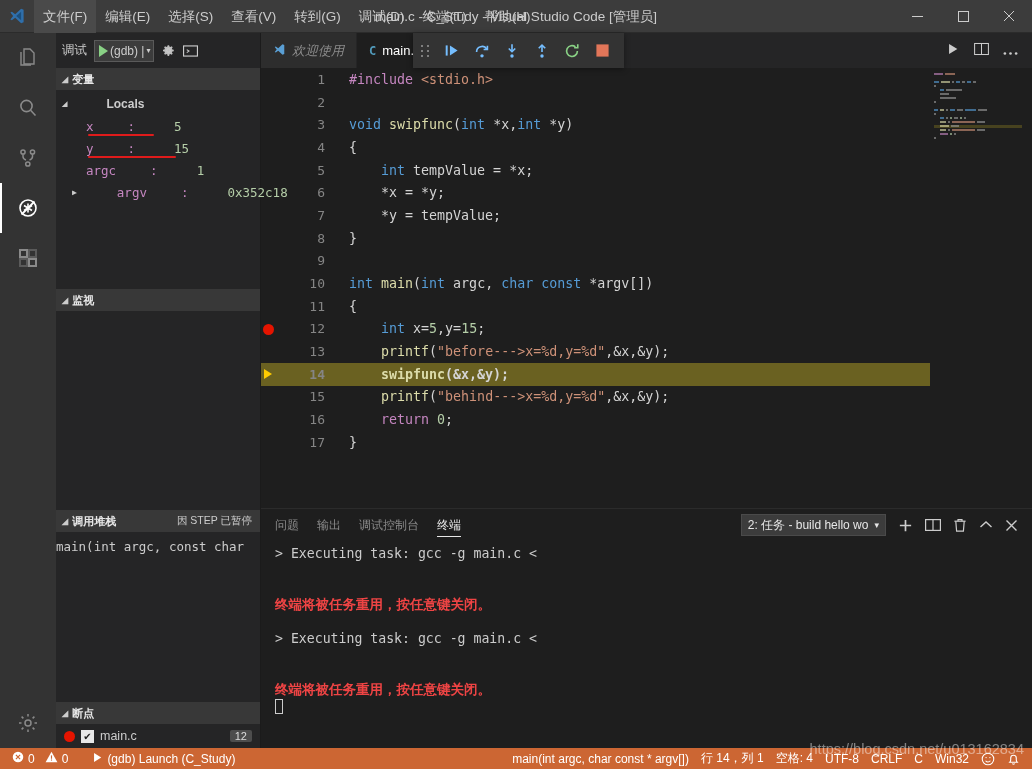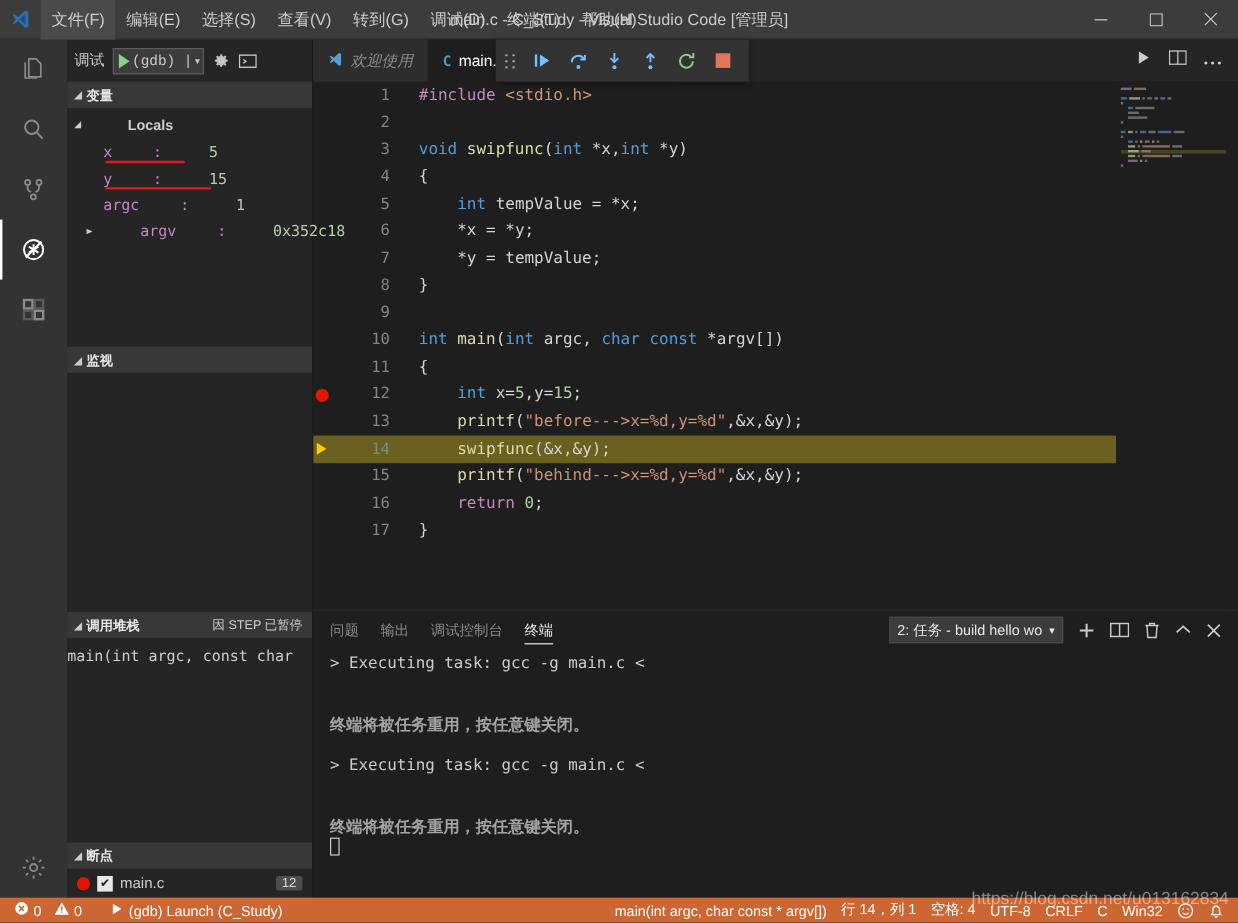--- a/index.html
+++ b/index.html
@@ -58,21 +58,21 @@
   .debug-toolbar {
     height: 35px; display: flex; align-items: center; gap: 7px; padding: 0 6px;
     flex: none;
   }
   .debug-title { font-size: 12.5px; color: #cccccc; }
   .config-select {
     display: flex; align-items: center; background: #3c3c3c; border: 1px solid #5a5a5a;
     height: 22px; padding: 0 3px 0 4px; font-size: 12px; color: #ccc; gap: 2px;
   }
   .play-tri { width: 0; height: 0; border-left: 9px solid #89d185; border-top: 6px solid transparent; border-bottom: 6px solid transparent; }
-  .cfg-text { white-space: nowrap; font-size: 12px; font-family: Liberation Mono, monospace; }
+  .cfg-text { white-space: nowrap; font-size: 12px; }
   .cfg-caret { font-size: 8px; color: #ccc; }
   .gear-btn, .repl-btn { color: #cccccc; display: flex; align-items: center; }
 
   .pane-header {
     height: 22px; background: #383838; display: flex; align-items: center;
     font-size: 11px; font-weight: bold; color: #e7e7e7; padding-left: 6px; gap: 4px; flex: none;
   }
   .pane-header .twist { font-size: 8px; color: #ccc; transform: rotate(0deg); }
   .pane-header .meta { margin-left: auto; margin-right: 8px; font-weight: normal; font-size: 10.5px; color: #cccccc; }
 
@@ -121,21 +121,21 @@
   .fd-grip i { width: 2px; height: 2px; background: #9a9a9a; border-radius: 50%; display: block; }
   .fd-btn { width: 28px; height: 28px; display: flex; align-items: center; justify-content: center; }
 
   .editor-main { flex: 1; display: flex; min-height: 0; position: relative; overflow: hidden; }
   .code-wrap { flex: 1; position: relative; overflow: hidden; }
   .code-line {
     height: 22.7px; display: flex; align-items: center;
     font-family: "DejaVu Sans Mono", monospace; font-size: 13.3px; white-space: pre;
     position: relative;
   }
-  .code-line.current { background: #6a6121; }
+  .code-line.current { background: #6a6121; font-weight: bold; }
   .glyph { width: 30px; flex: none; position: relative; height: 22.7px; }
   .bp-glyph { position: absolute; left: 2px; top: 6px; width: 11px; height: 11px; border-radius: 50%; background: #e51400; }
   .arrow-glyph {
     position: absolute; left: 3px; top: 6px; width: 0; height: 0;
     border-left: 8px solid #ffcc00; border-top: 5px solid transparent; border-bottom: 5px solid transparent;
   }
   .lineno { width: 34px; flex: none; text-align: right; color: #858585; font-size: 13px; padding-right: 0; }
   .codetext { padding-left: 24px; color: #d4d4d4; }
   .ind-guide { color: #404040; }
   
@@ -163,21 +163,21 @@
   .term-select {
     background: #3c3c3c; border: 1px solid #4a4a4a; height: 22px; display: flex; align-items: center;
     gap: 6px; padding: 0 6px; font-size: 12px; color: #e7e7e7; white-space: nowrap;
   }
   .panel-icon { color: #cccccc; display: flex; align-items: center; }
   .terminal-body {
     flex: 1; padding: 4px 14px 0 14px; font-family: "DejaVu Sans Mono", monospace;
     font-size: 13.2px; color: #cccccc; overflow: hidden; line-height: 1;
   }
   .term-line { height: 17px; line-height: 17px; white-space: pre; }
-  .term-line.cjk { font-family: "DejaVu Sans", sans-serif; font-weight: bold; font-size: 13.5px; color: #a3a3a3; }
+  .term-line.cjk { font-family: "DejaVu Sans", sans-serif; font-weight: bold; font-size: 13.5px; color: #ef4444; }
   .term-line.blank { height: 17px; }
   .term-cursor { display: inline-block; width: 8px; height: 15px; border: 1px solid #cccccc; vertical-align: -3px; }
 
   
   .statusbar {
     height: 21px; background: #cc6633; display: flex; align-items: center;
     font-size: 12px; color: #ffffff; flex: none; position: relative; padding: 0 6px;
   }
   .sb-item { display: flex; align-items: center; gap: 4px; padding: 0 6px; height: 21px; white-space: nowrap; }
   .sb-right { margin-left: auto; display: flex; align-items: center; }

